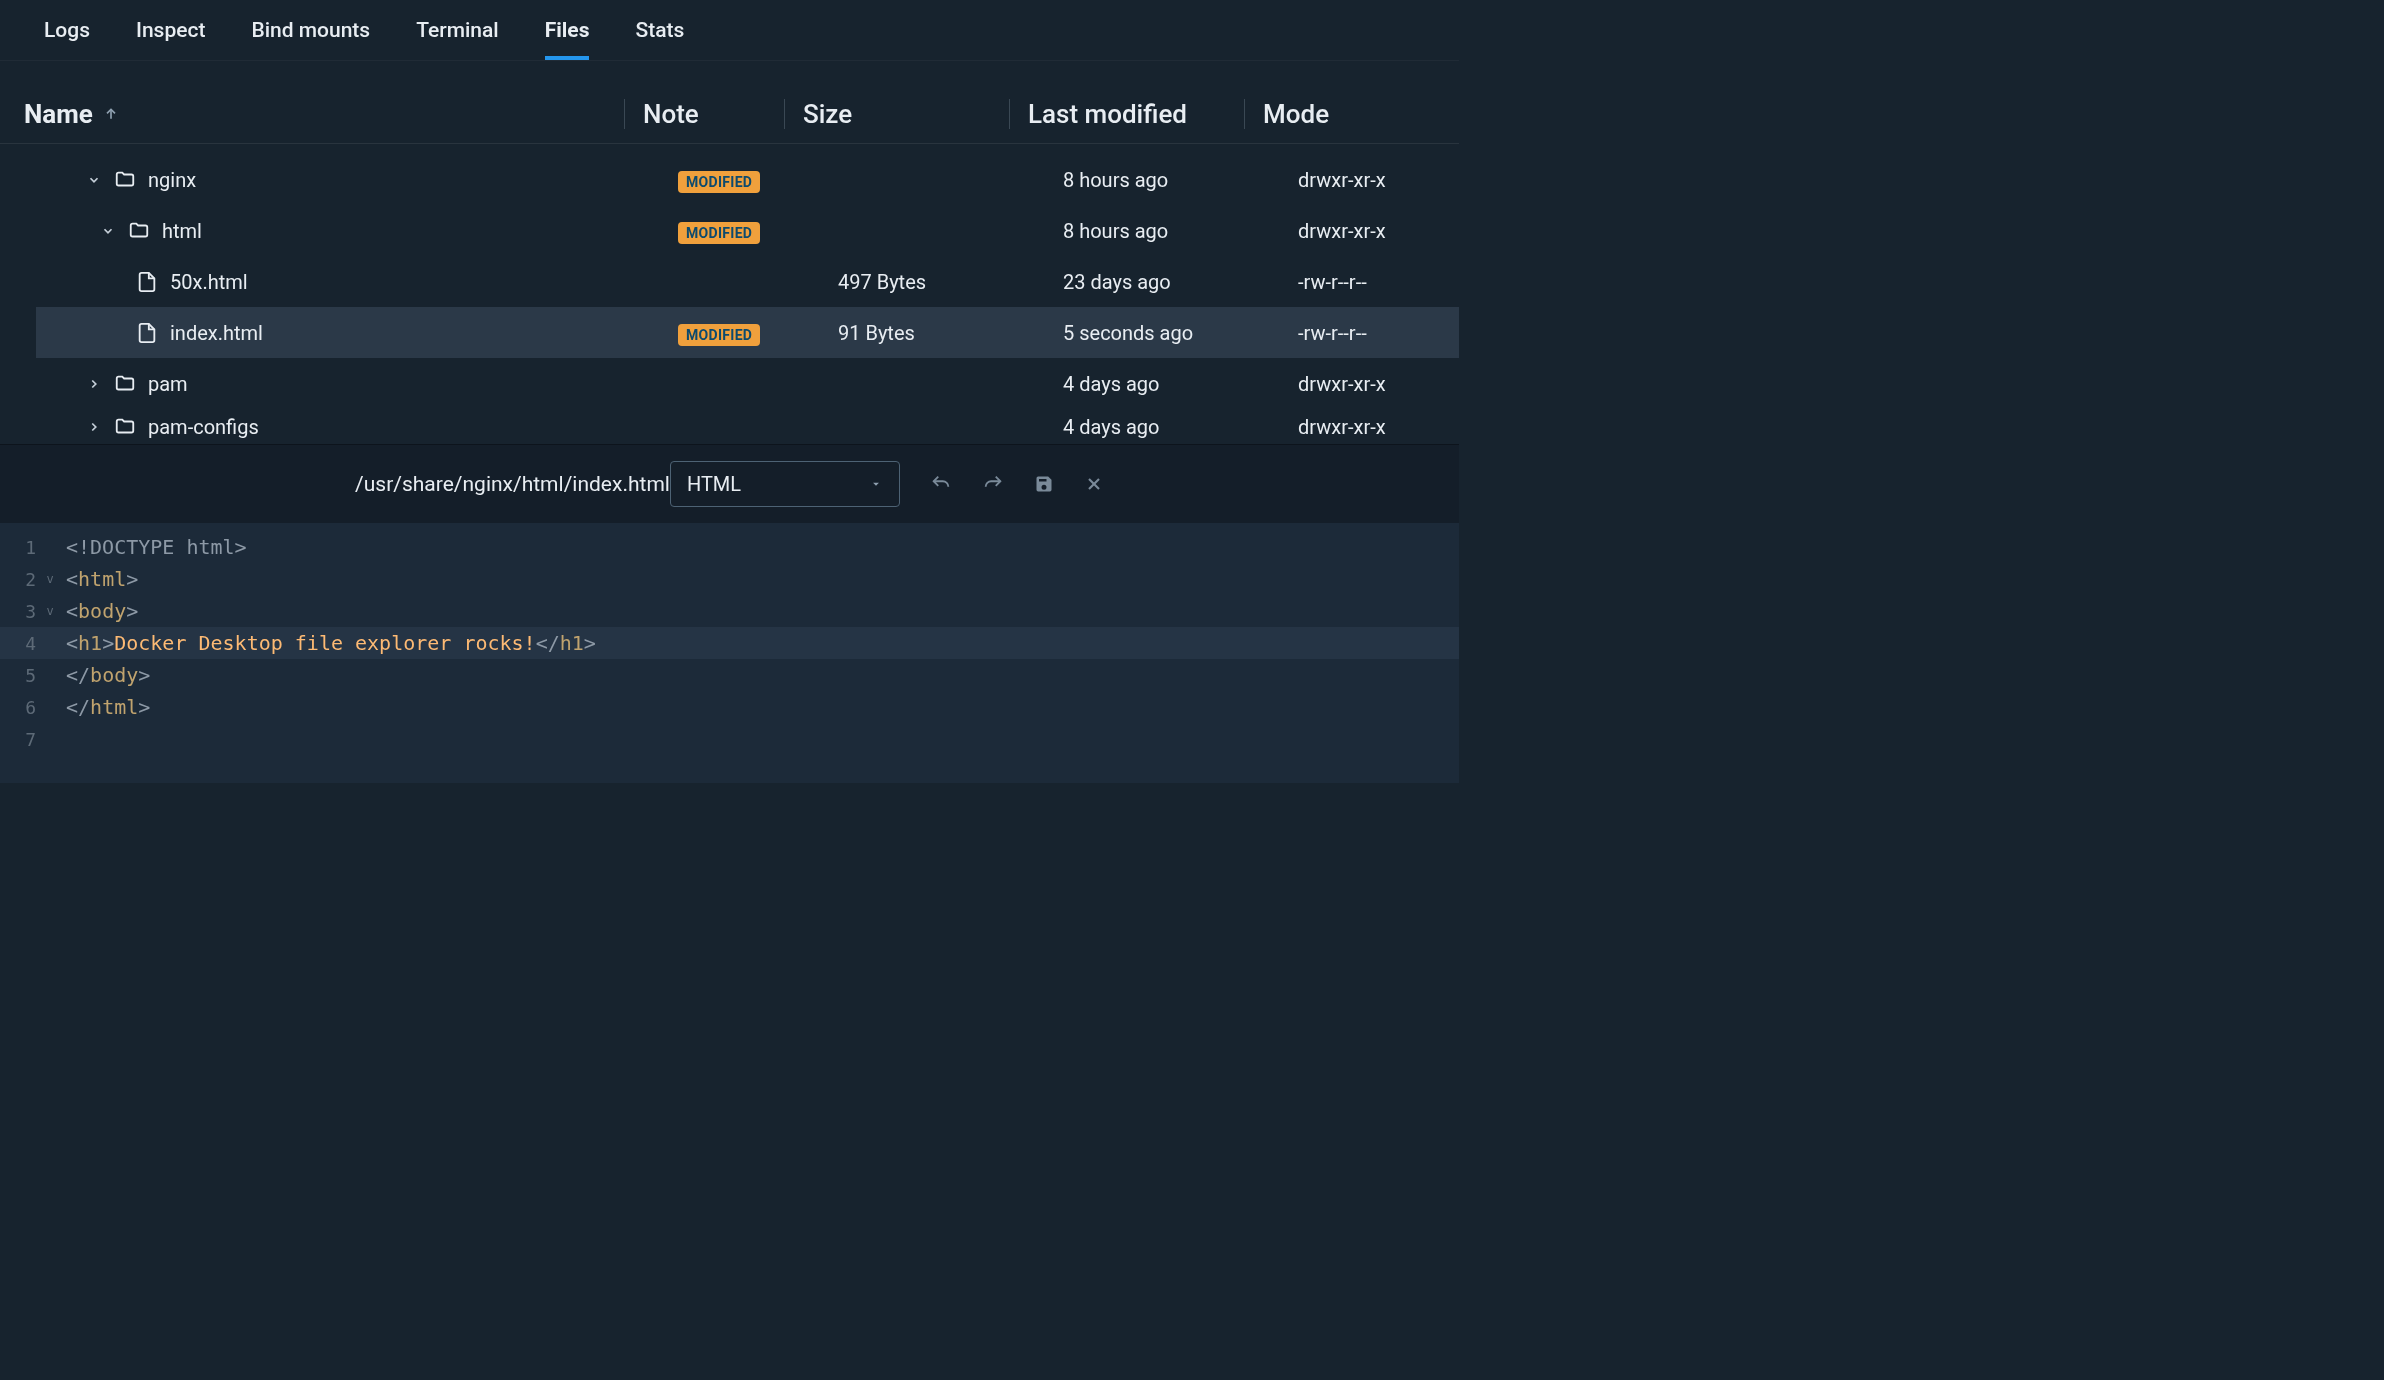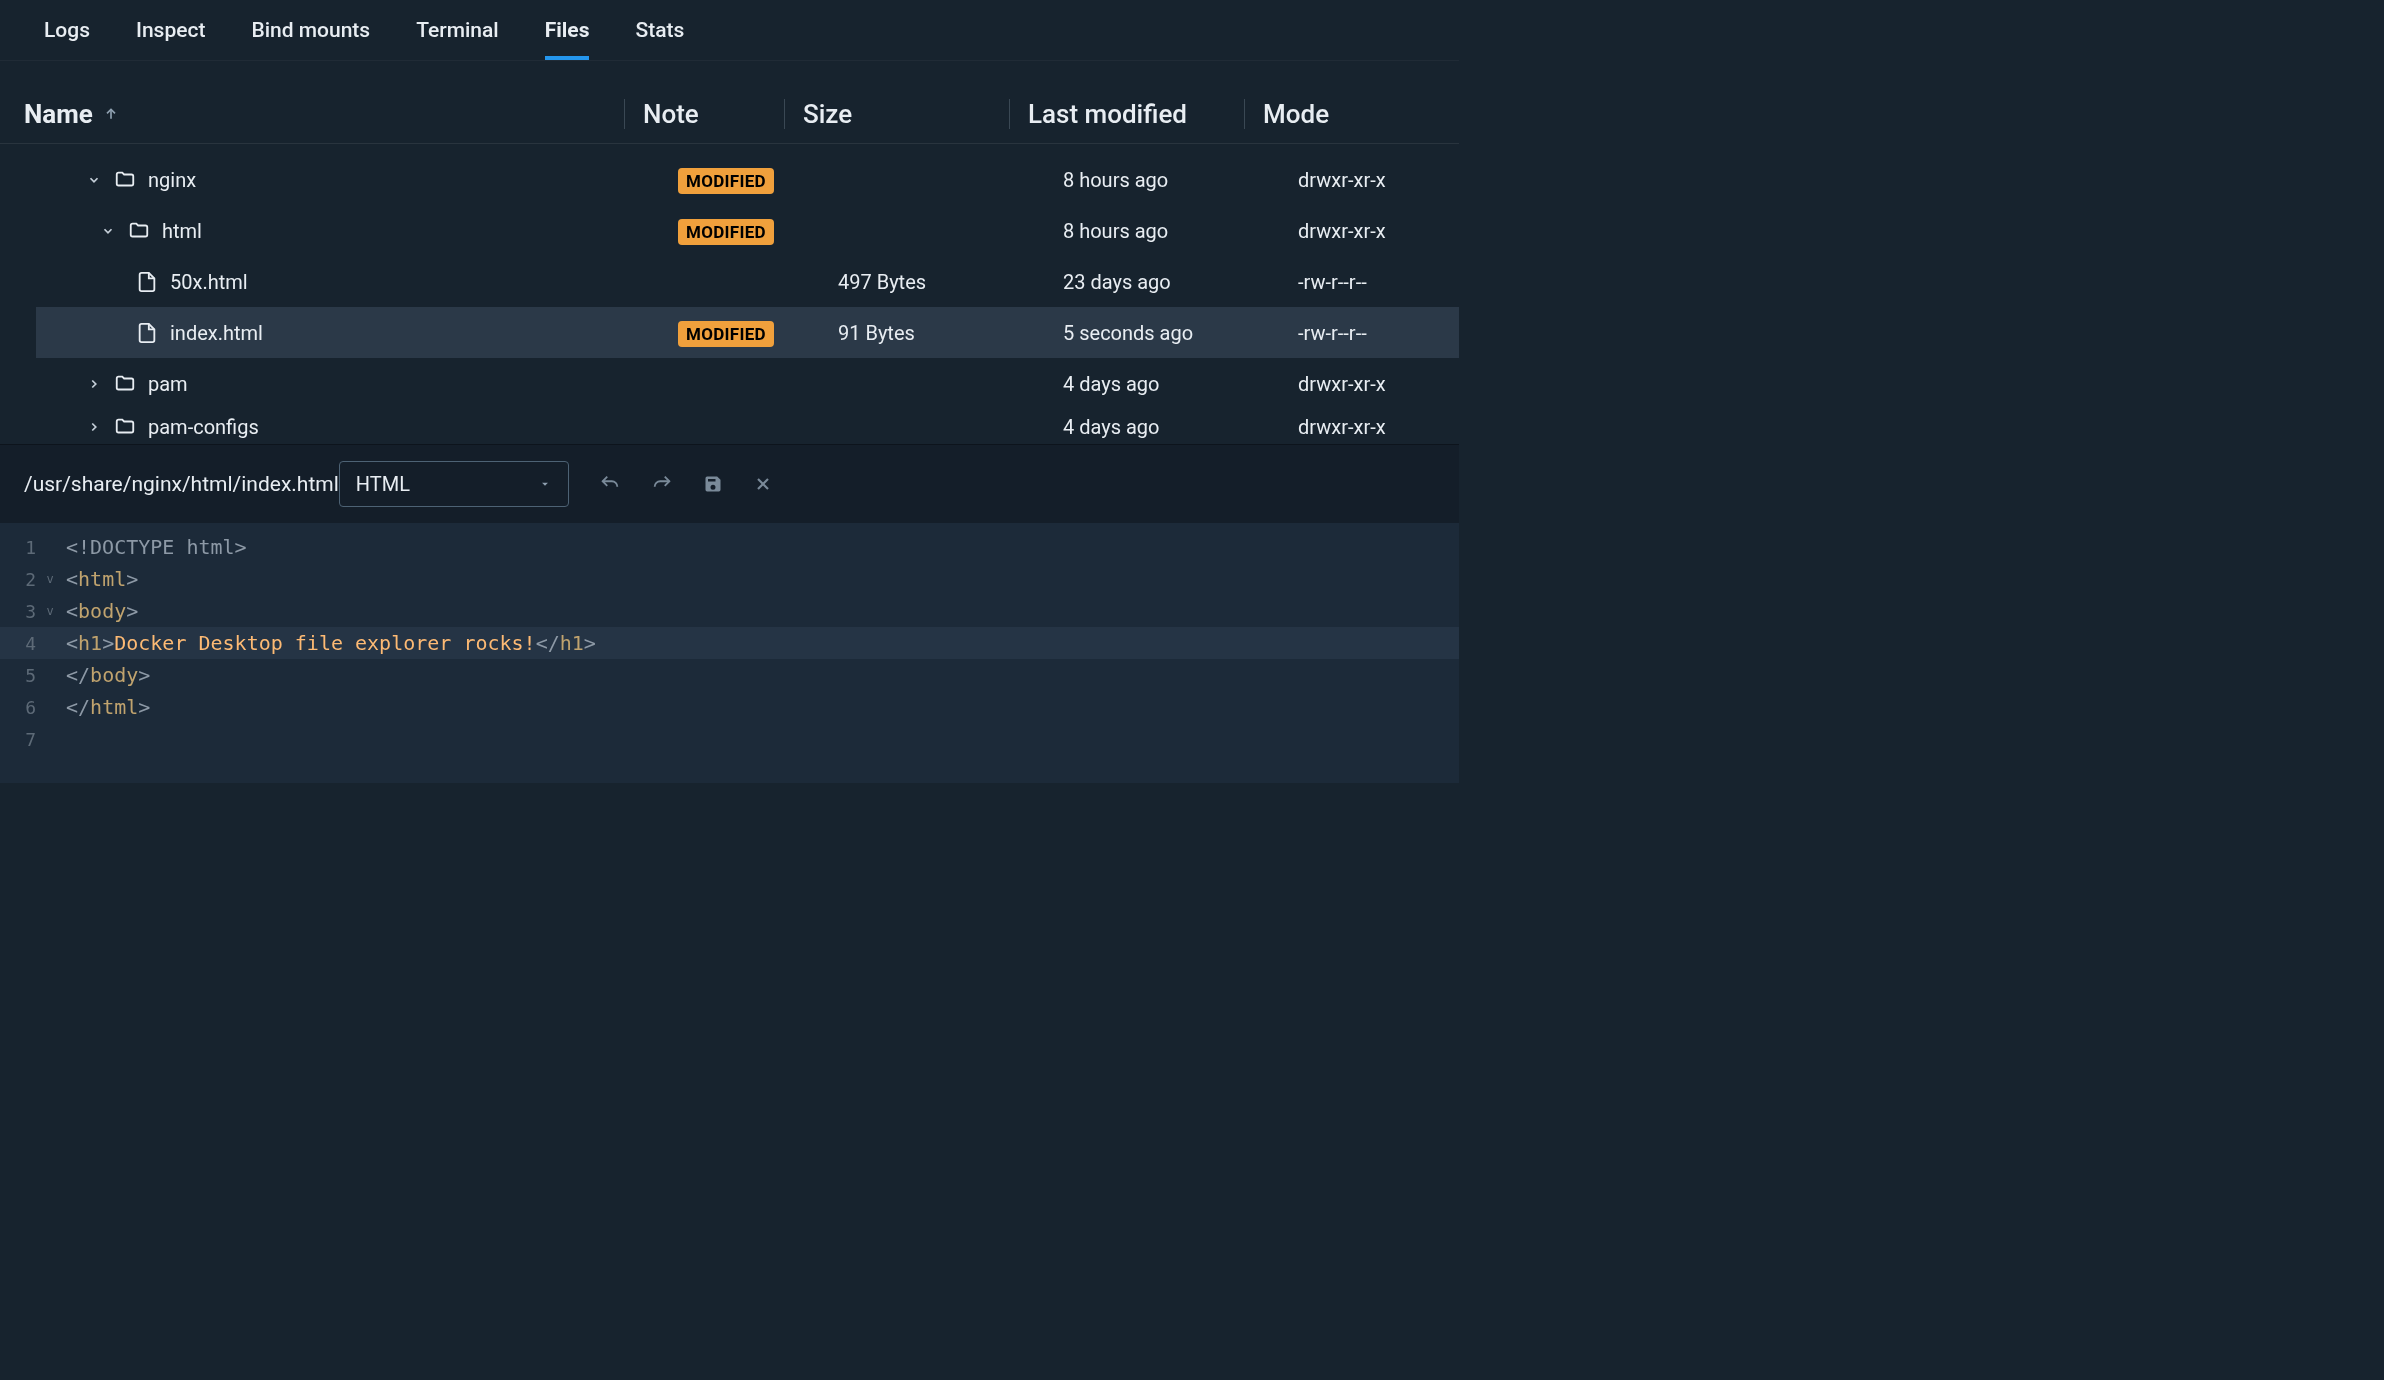--- a/index.html
+++ b/index.html
@@ -75,31 +75,31 @@
   .indent-3 { padding-left: 76px; }
   .chev {
     width: 16px; display:inline-flex; justify-content:center;
     color: #c4ced8;
   }
   .icon-folder, .icon-file {
     display:inline-flex;
   }
   .badge {
     background: #f0a03c;
-    color: #000000;
-    font-size: 17px;
+    color: #0c4a6e;
+    font-size: 14px;
     font-weight: 700;
     padding: 3px 8px;
     border-radius: 4px;
     letter-spacing: 0.3px;
   }
   .editor-bar {
     display:flex;
     align-items:center;
-    justify-content:flex-start;
+    justify-content:center;
     padding: 16px 24px;
     background: #141e29;
     border-top: 1px solid rgba(0,0,0,0.3);
   }
   .editor-path { font-size: 21px; }
   .editor-actions { display:flex; align-items:center; gap:30px; }
   .lang-select {
     border: 1px solid #4d6274;
     border-radius: 4px;
     padding: 10px 16px;

